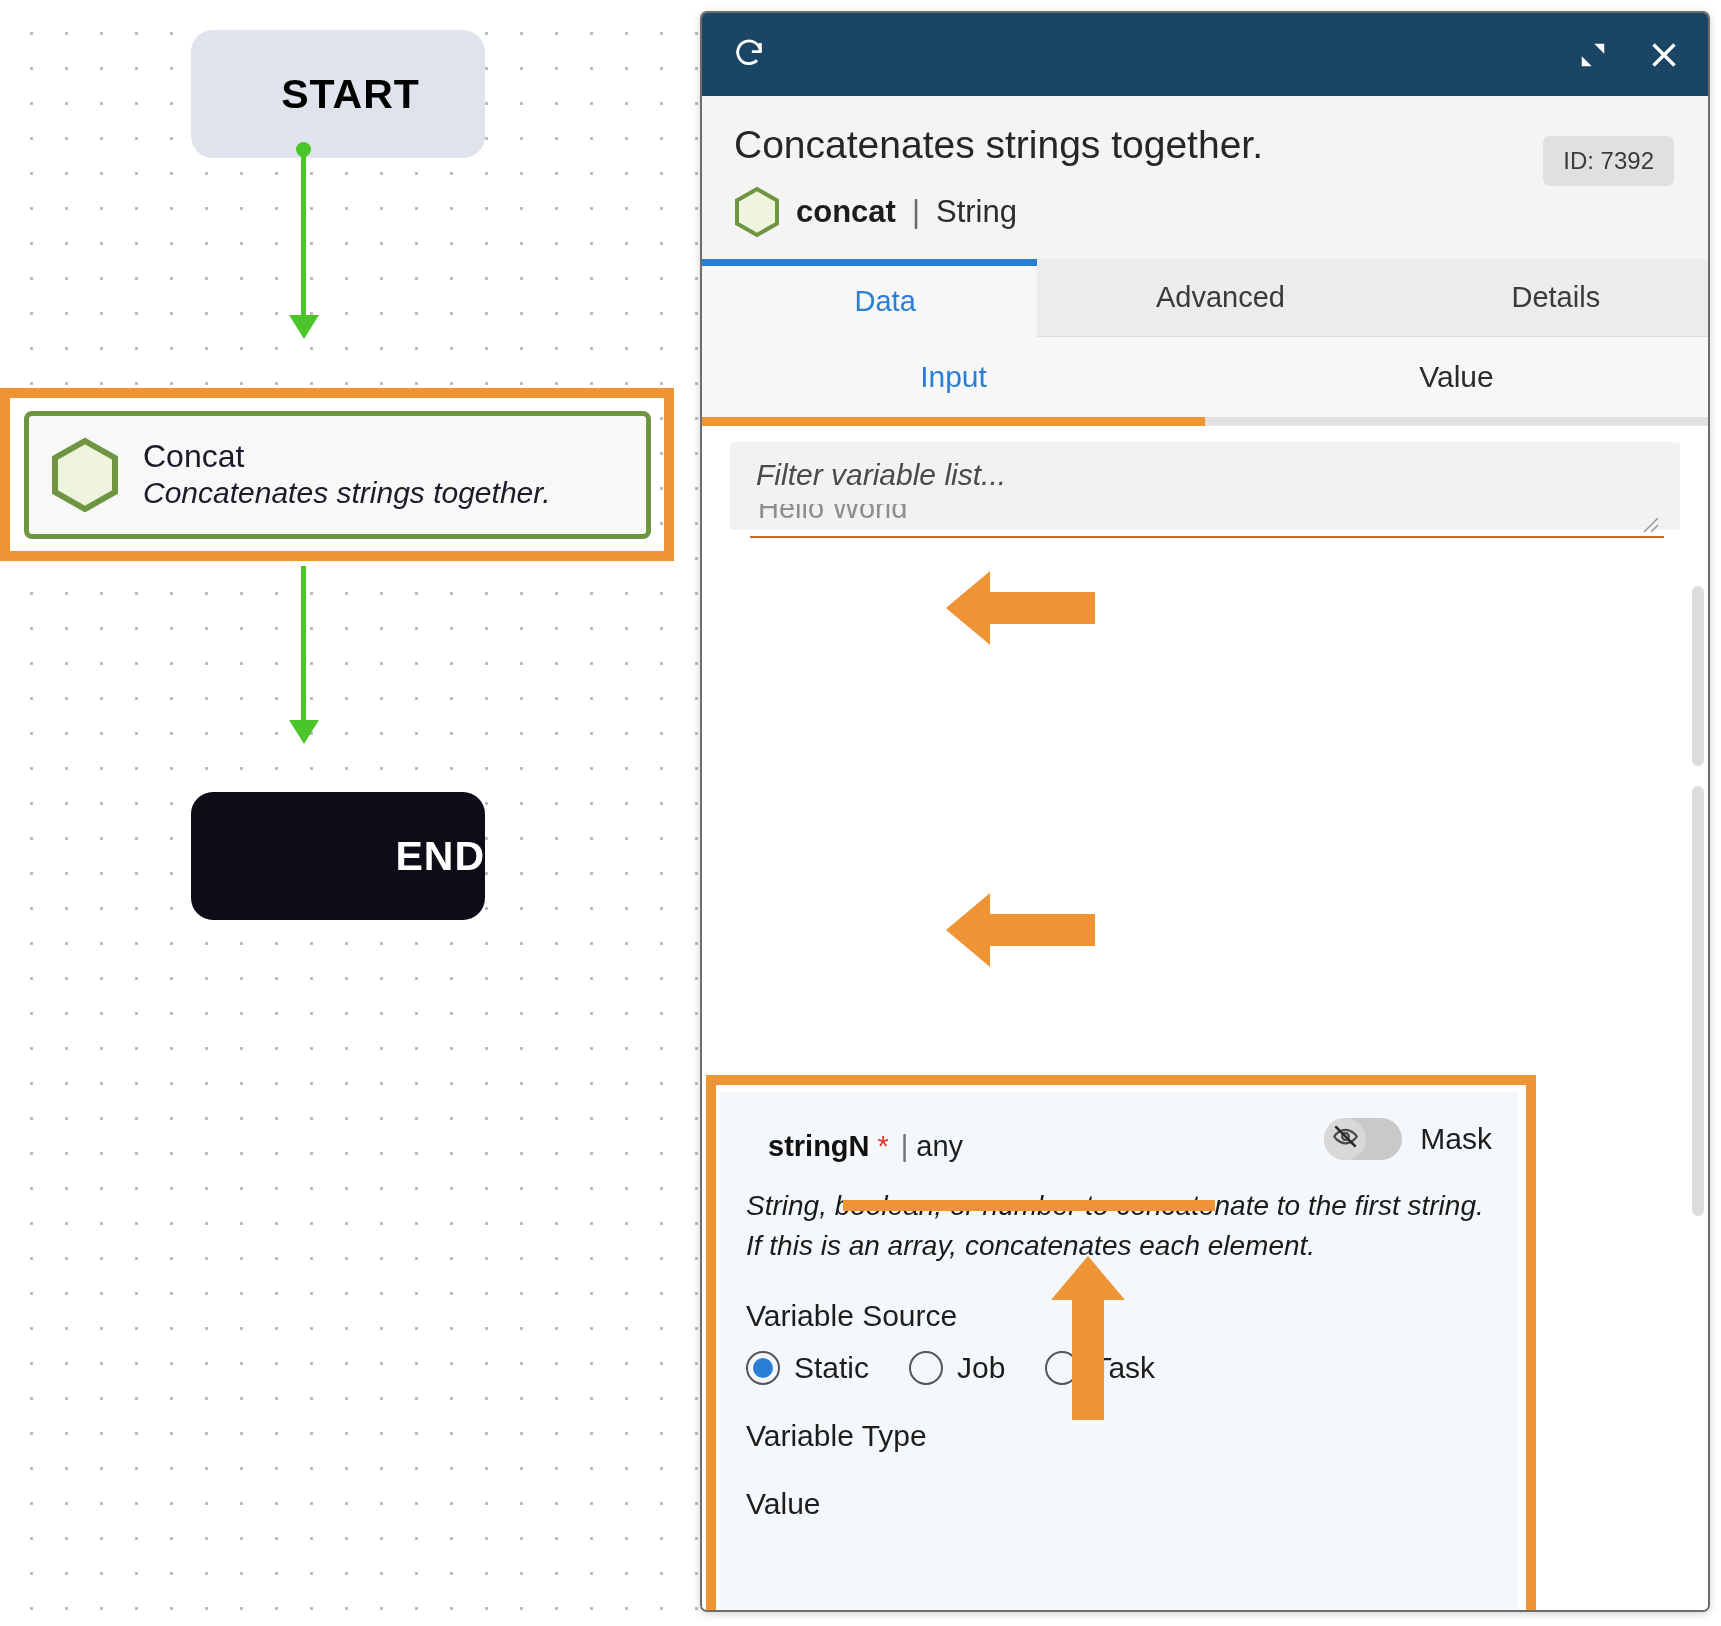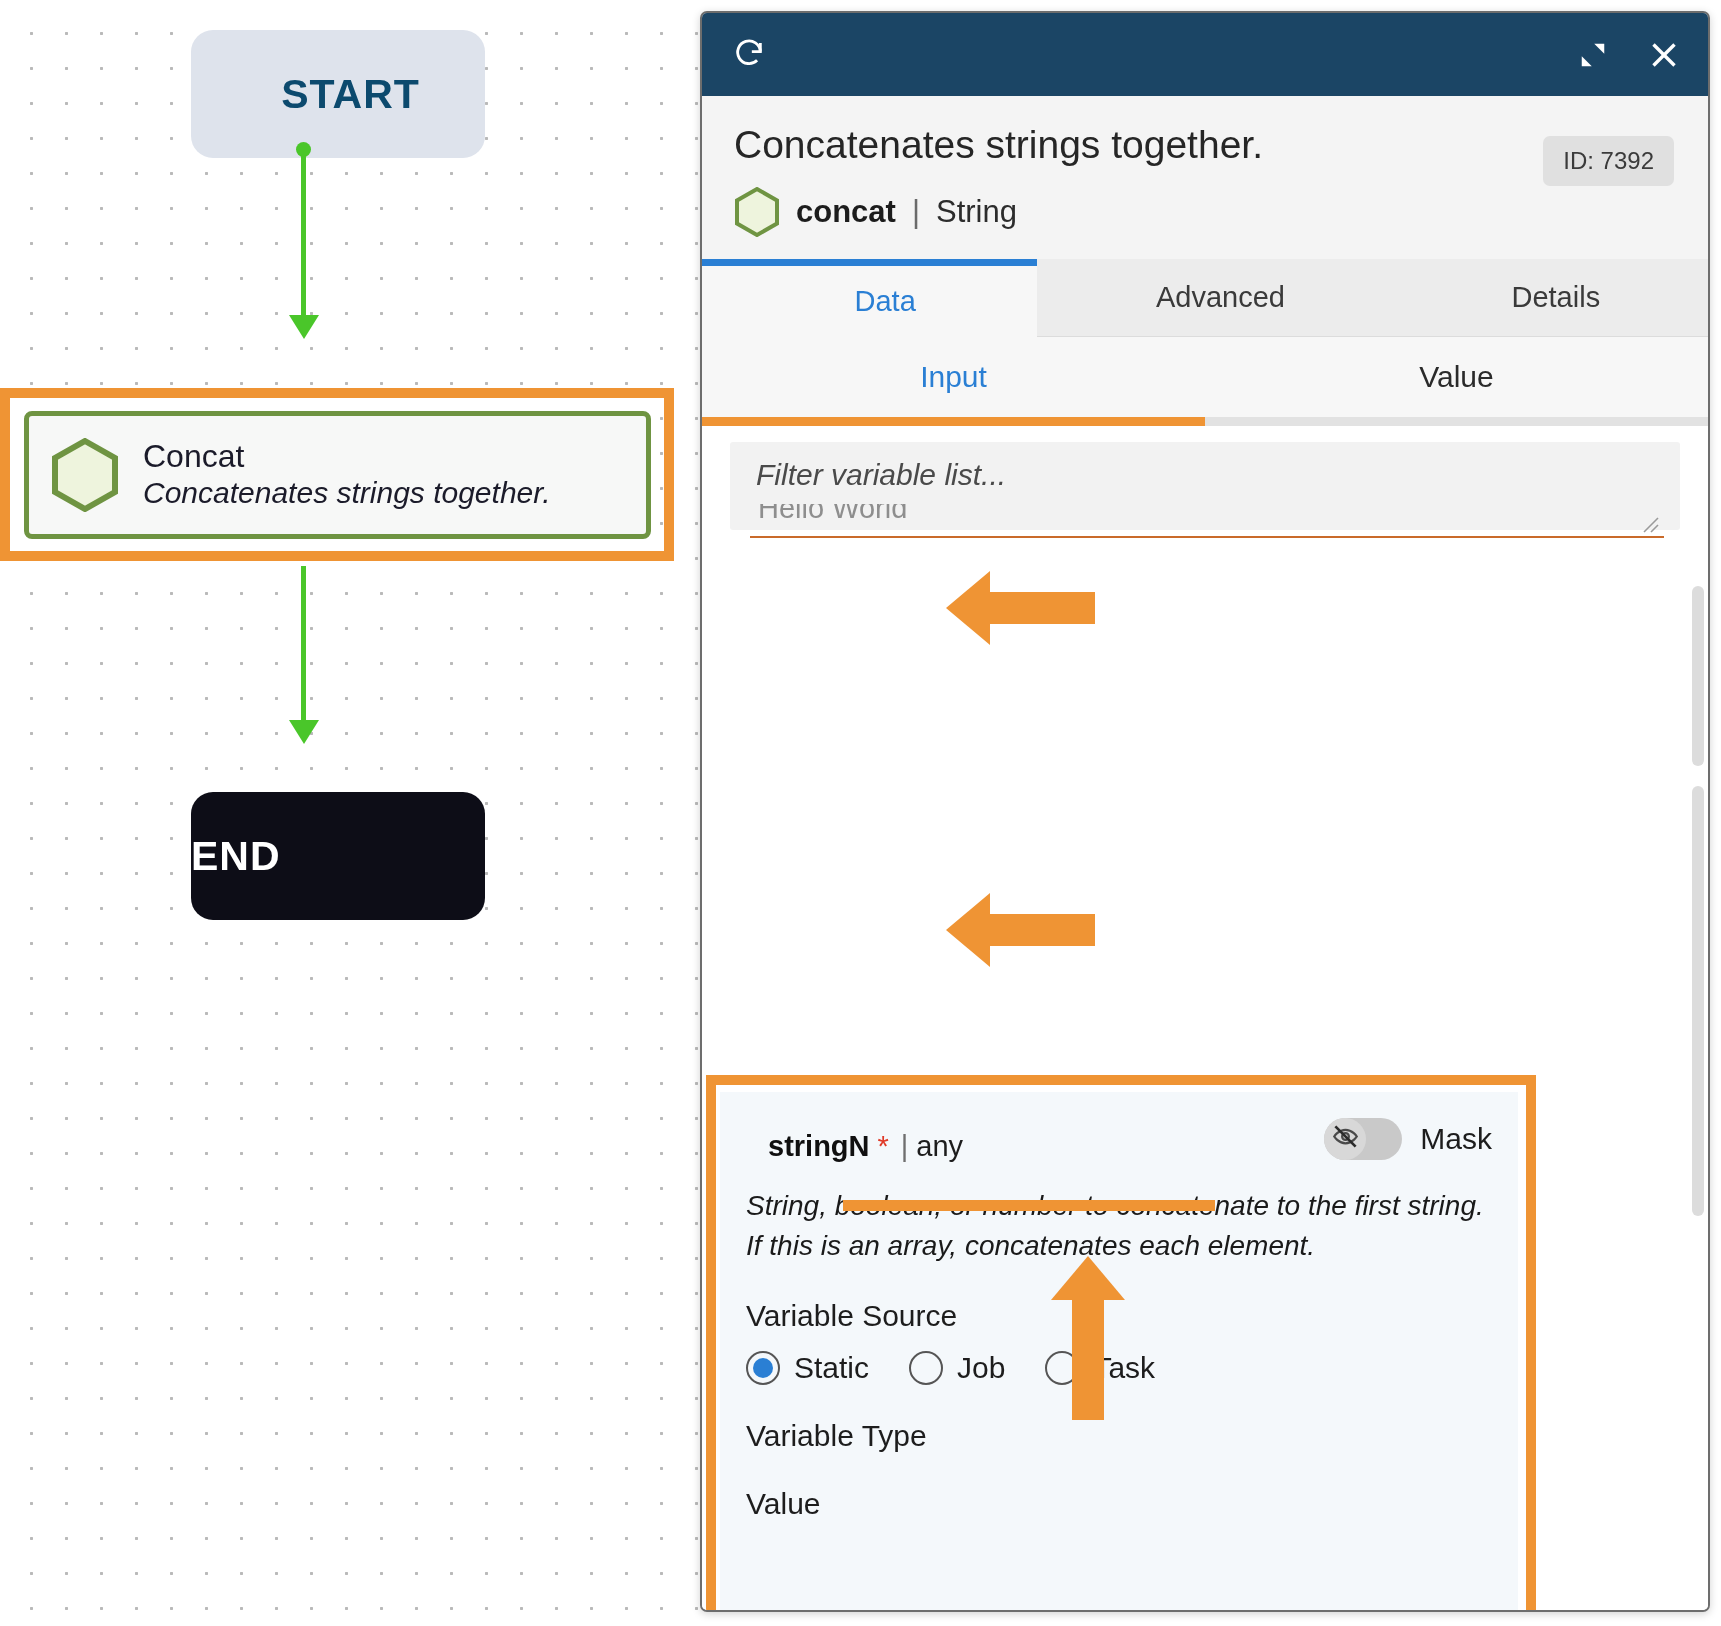--- a/index.html
+++ b/index.html
@@ -18,26 +18,26 @@
     background-color:#ffffff;
     background-image:radial-gradient(circle, #b9b9b9 1.4px, transparent 1.5px);
     background-size:35px 35px;
     background-position:14px 16px;
   }
 
   .node-start{
     position:absolute; left:191px; top:30px; width:294px; height:128px;
     background:#dee3ec; border-radius:22px;
     display:flex; align-items:center; justify-content:center;
-    font-size:41px; font-weight:bold; color:#0c4a6e; letter-spacing:1px;padding-left:25px;
+    font-size:41px; font-weight:bold; color:#000000; letter-spacing:1px;padding-left:25px;
   }
   .node-end{
     position:absolute; left:191px; top:792px; width:294px; height:128px;
     background:#0d0d17; border-radius:22px;
-    display:flex; align-items:center; justify-content:flex-start;
+    display:flex; align-items:center; justify-content:flex-end;
     font-size:41px; font-weight:bold; color:#ffffff; letter-spacing:1px;
   }
 
   .edge{ position:absolute; width:5px; background:#4ac62a; }
   .edge-dot{
     position:absolute; width:15px; height:15px; border-radius:50%;
     background:#4ac62a;
   }
   .arrowhead{
     position:absolute; width:0; height:0;

